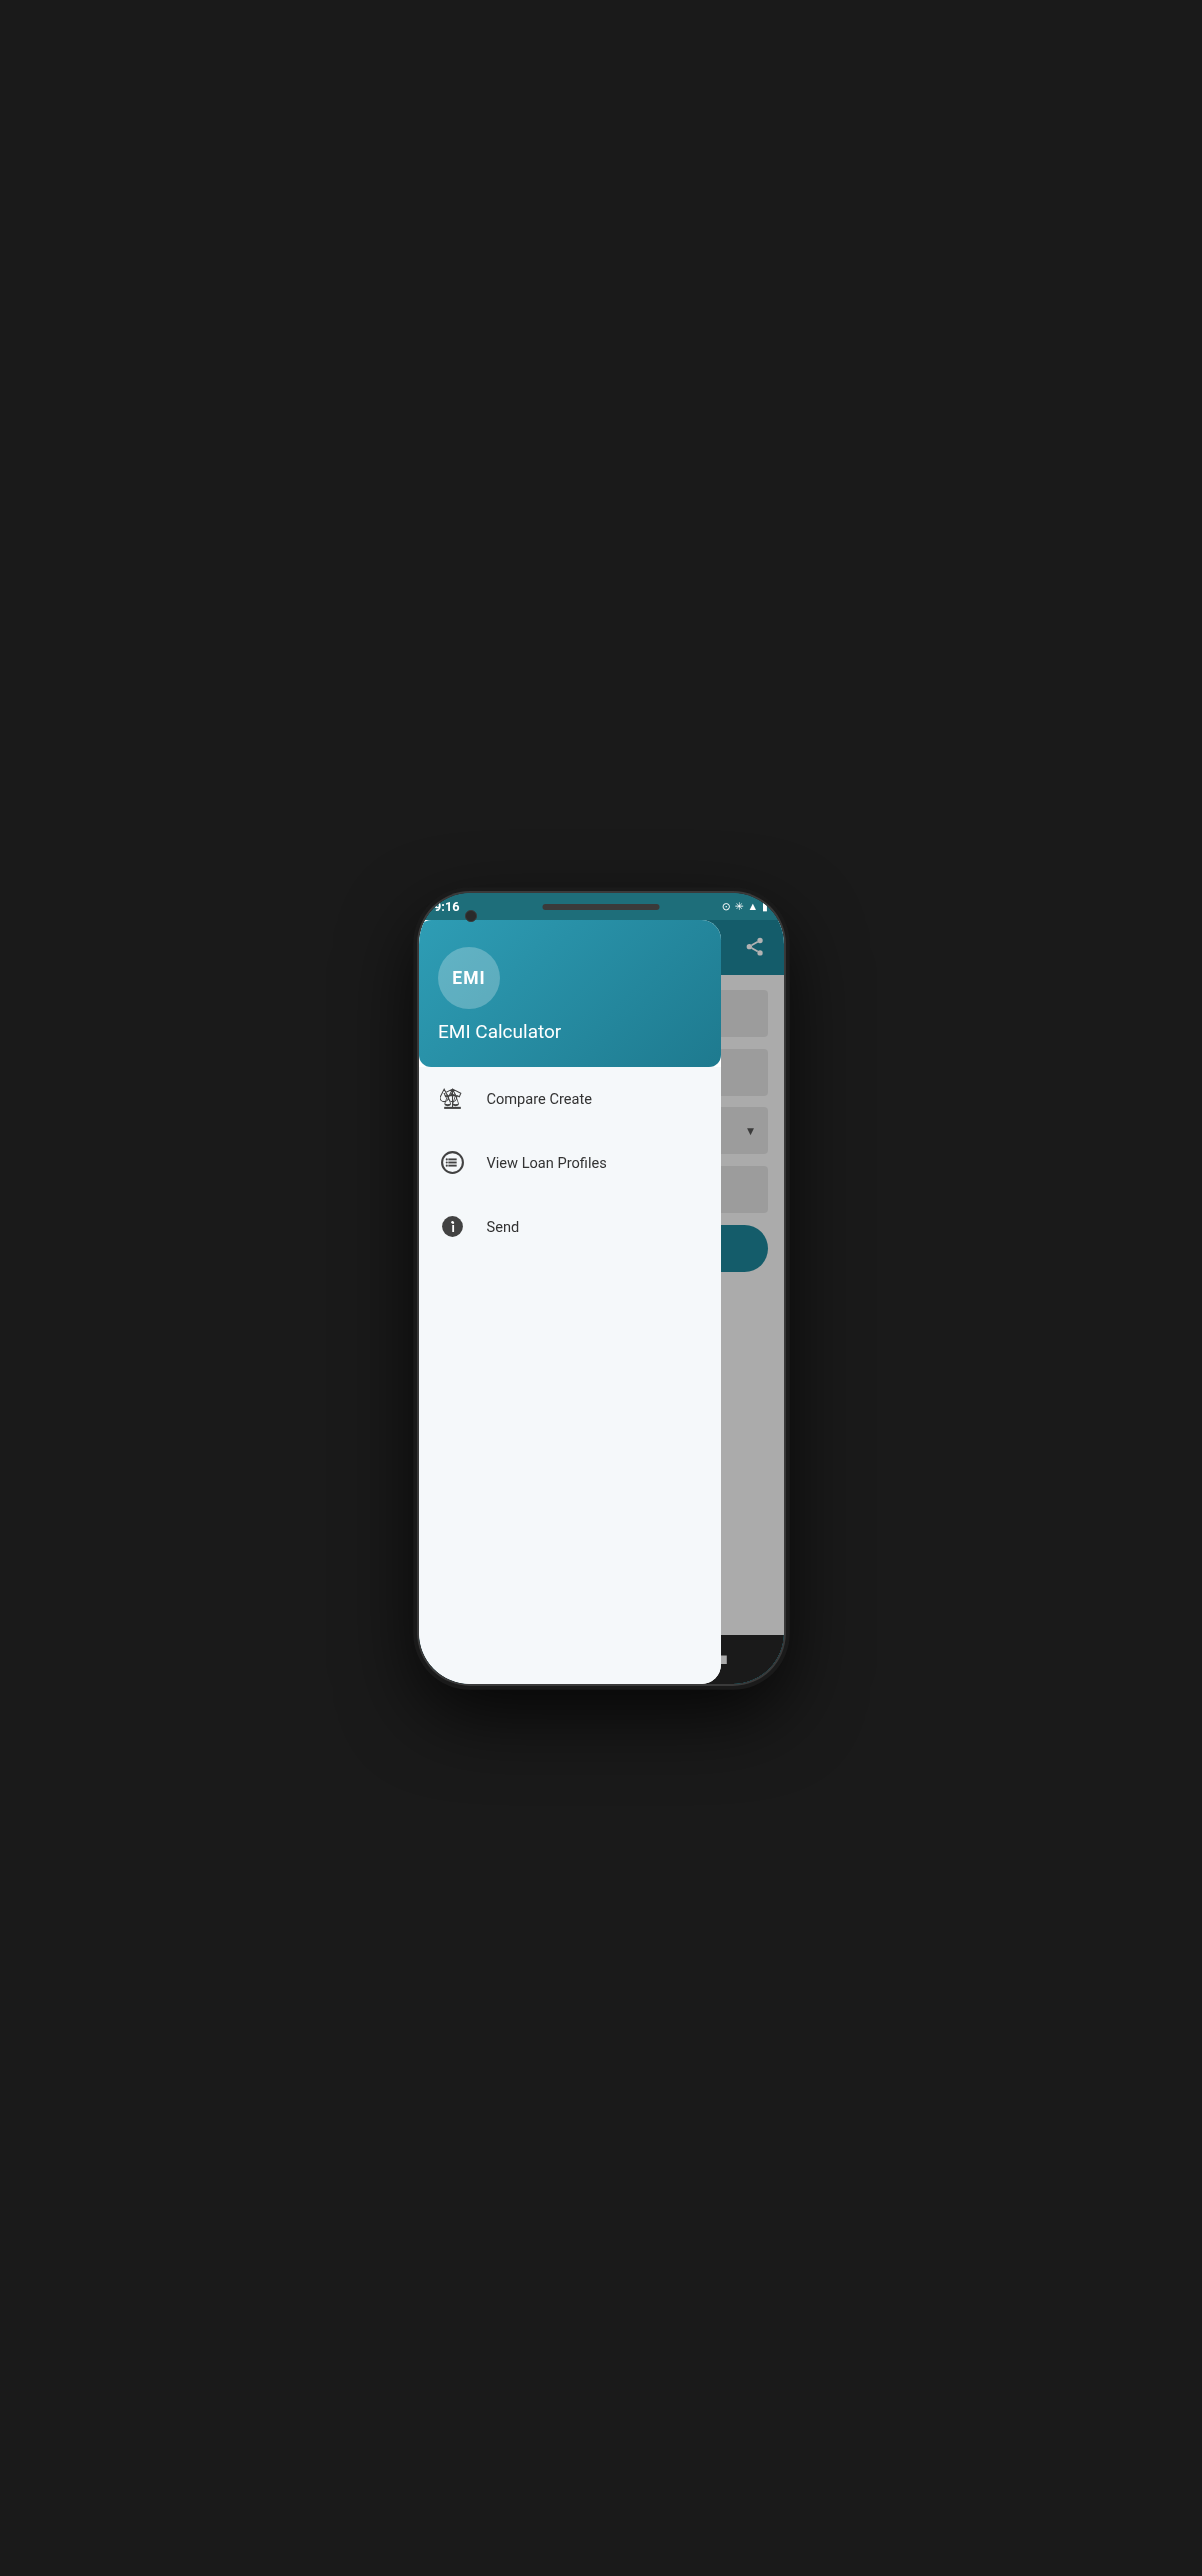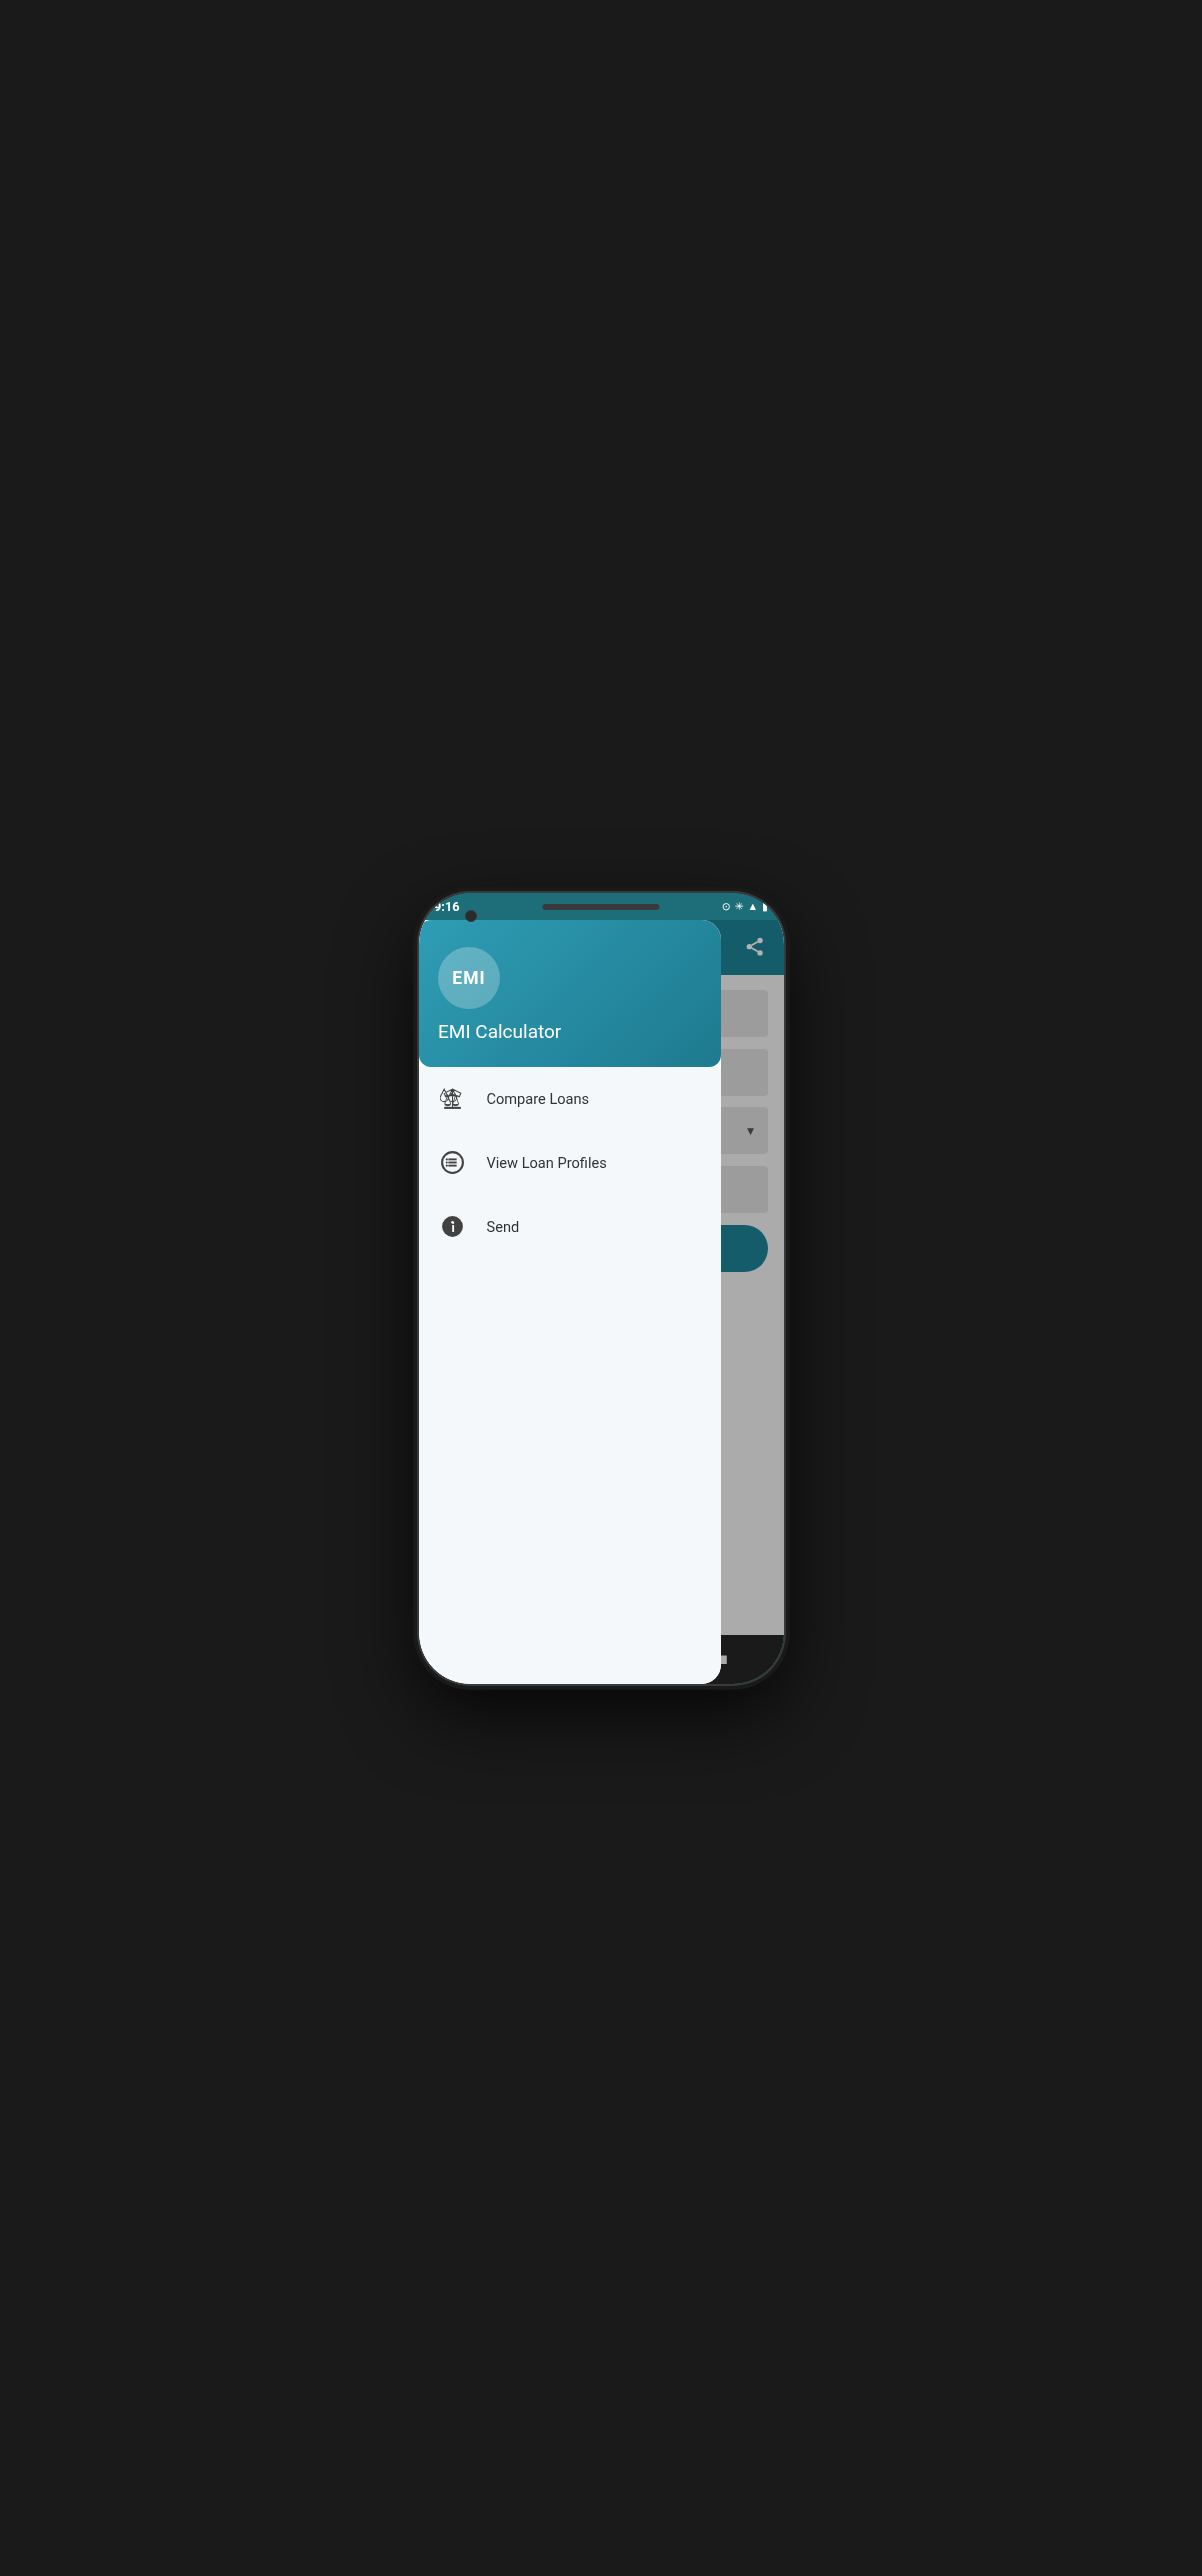--- a/index.html
+++ b/index.html
@@ -364,21 +364,21 @@
               <svg viewBox="0 0 24 24" xmlns="http://www.w3.org/2000/svg">
                 <path d="M12 3L4 7l1.5 3.5L12 8l6.5 2.5L20 7zM12 3v18M8 11c0 2.2-1.8 4-4 4s-4-1.8-4-4l4-8 4 8zm8 0c0 2.2-1.8 4-4 4s-4-1.8-4-4l4-8 4 8z" stroke="#424242" stroke-width="1" fill="none"></path>
                 <line x1="4" y1="21" x2="20" y2="21" stroke="#424242" stroke-width="2"></line>
 
               </svg>
 
               <svg viewBox="0 0 24 24" xmlns="http://www.w3.org/2000/svg" style="position:absolute;">
                 <text x="3" y="19" font-size="18" fill="#424242">⚖</text>
               </svg>
             </div>
-            <span class="drawer-item-label">Compare Loans</span>
+            <span class="drawer-item-label">Compare Create</span>
           </div>
 
 
           <div class="drawer-item">
             <div class="drawer-item-icon">
               <svg viewBox="0 0 24 24" xmlns="http://www.w3.org/2000/svg">
                 <circle cx="12" cy="12" r="10" stroke="#424242" stroke-width="2" fill="none"></circle>
                 <line x1="8" y1="9" x2="16" y2="9" stroke="#424242" stroke-width="1.8"></line>
                 <line x1="8" y1="12" x2="16" y2="12" stroke="#424242" stroke-width="1.8"></line>
                 <line x1="8" y1="15" x2="16" y2="15" stroke="#424242" stroke-width="1.8"></line>

